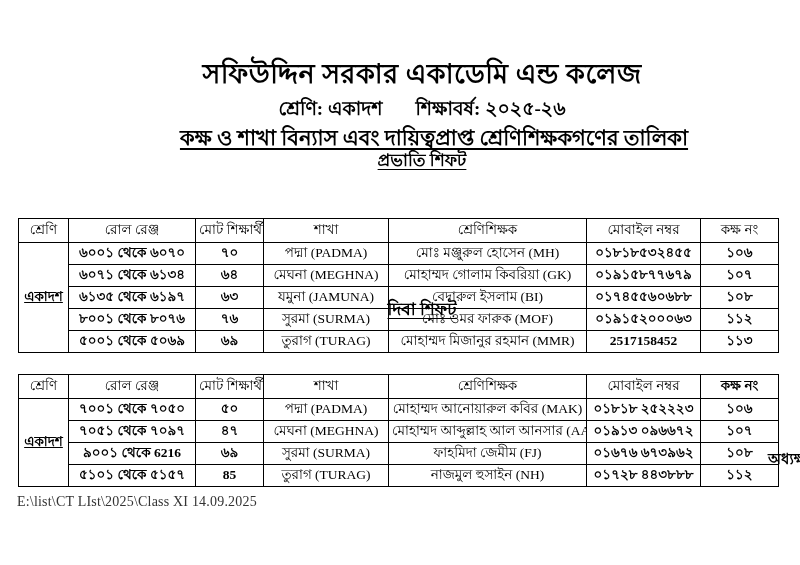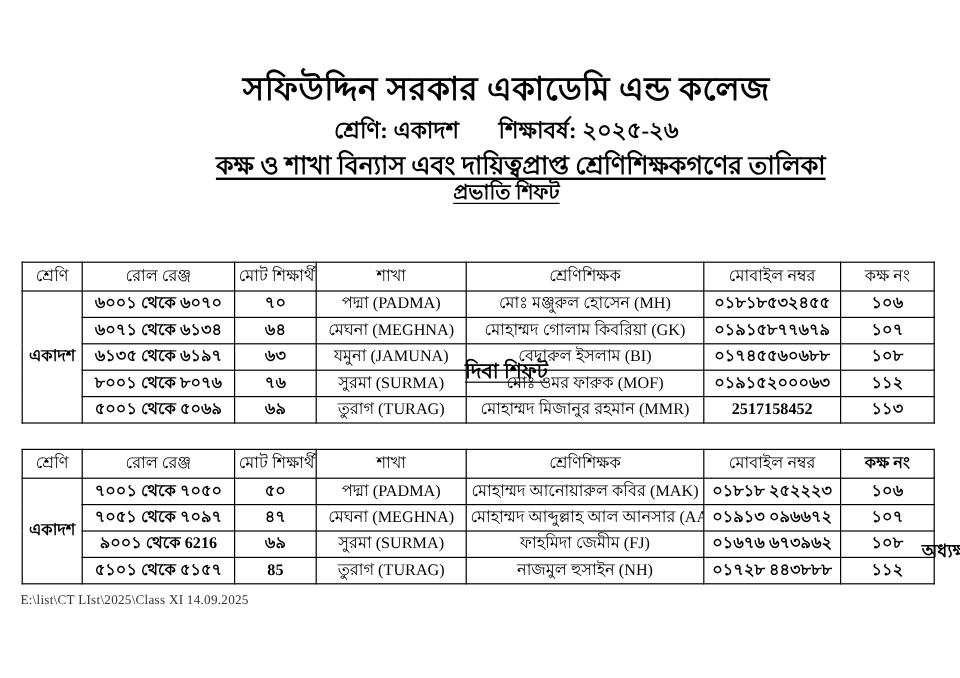--- a/index.html
+++ b/index.html
@@ -38,28 +38,28 @@
   .table-2 { top:327px; }
   .roster th, .roster td {
     border:1px solid #000; font-size:13.5px; line-height:1.1;
     padding:1px 3px; height:19px; text-align:center;
     overflow:hidden; white-space:nowrap;
   }
   .roster th { height:21px; font-weight:normal; font-size:13.5px; }
   .roster th.bold-header { font-weight:bold; }
   .cell-left { text-align:left; padding-left:5px; }
   .cell-bold { font-weight:bold; }
-  .class-cell { font-weight:bold; }
+  .class-cell { font-weight:bold;text-decoration:underline; }
   .signature {
     position:absolute; top:447px; right:38px;
     font-size:15px; font-weight:bold;
   }
   .filepath {
     position:absolute; top:494px; left:17px;
-    font-size:11px; color:#333333; letter-spacing:0.2px;
+    font-size:14px; color:#333333; letter-spacing:0.2px;
   }
 </style>
 </head>
 <body>
 
 <div class="page">
 
   <div class="doc-title">সফিউদ্দিন সরকার একাডেমি এন্ড কলেজ</div>
 
   <div class="head-line2">

